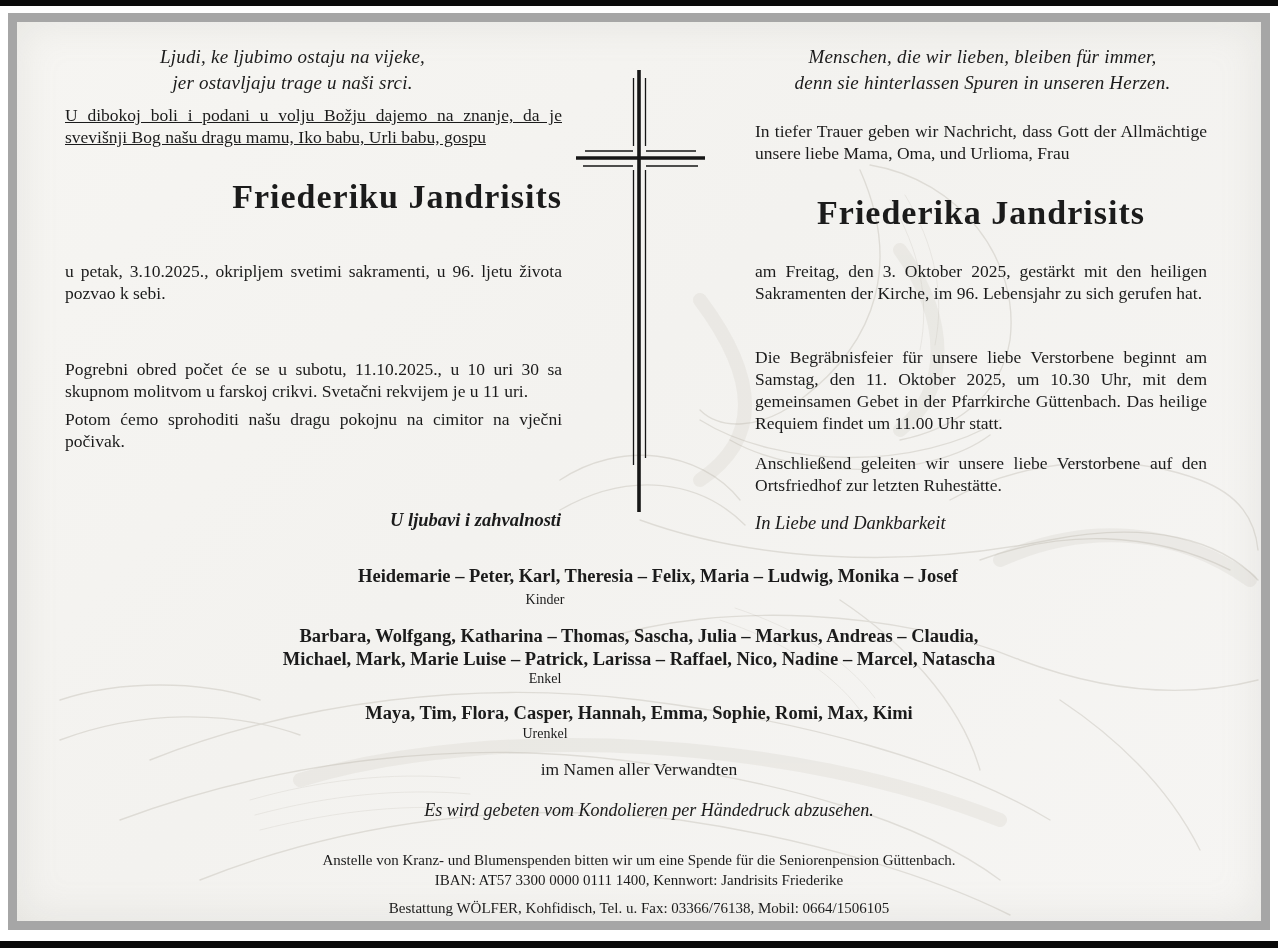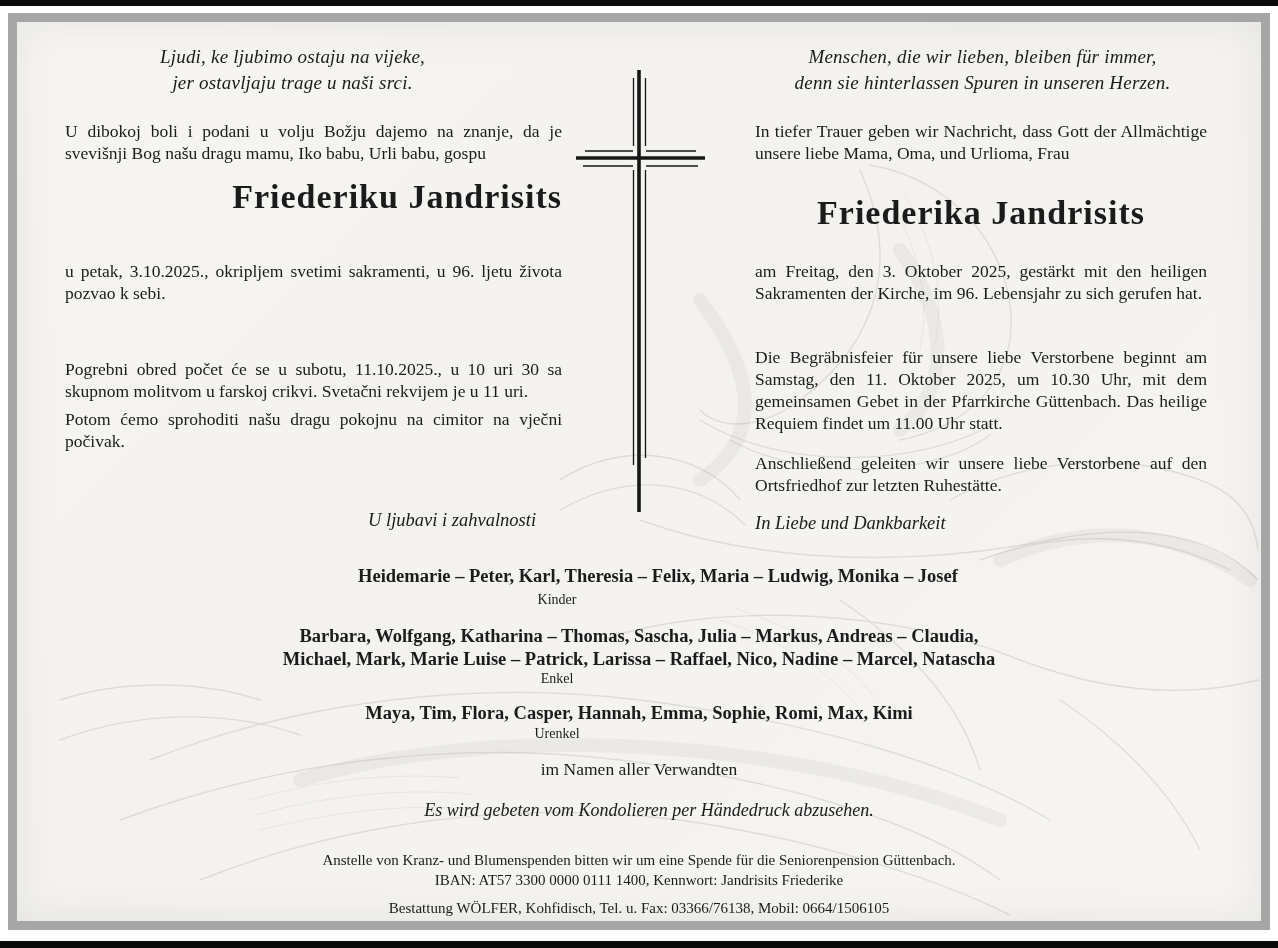--- a/index.html
+++ b/index.html
@@ -28,21 +28,21 @@
   .quote span { display: block; }
   .para {
     font-size: 17.5px; line-height: 22px; text-align: justify;
   }
   .deceased-name {
     font-weight: bold; font-size: 34px; letter-spacing: 1px;
     text-align: center; white-space: nowrap;
   }
   .closing { font-style: italic; font-size: 18.5px; }
   .fam-names { font-weight: bold; font-size: 18.5px; text-align: center; width: 1278px; left: 0; }
-  .fam-label { font-size: 14px; text-align: center; width: 1090px; left: 12px; }
+  .fam-label { font-size: 14px; text-align: center; width: 1090px; left: 0; }
   .relatives { font-size: 17.5px; text-align: center; width: 1278px; left: 0; }
   .condolence { font-style: italic; font-size: 18px; text-align: center; width: 1278px; left: 0; }
   .small-line { font-size: 15px; text-align: center; width: 1278px; left: 0; }
   svg.deco { position: absolute; pointer-events: none; }
 </style>
 </head>
 <body>
 
 <div id="page">
 
@@ -101,26 +101,26 @@
       <line x1="76" y1="91" x2="126" y2="91" stroke-width="1.3"></line>
       <line x1="13" y1="106" x2="63" y2="106" stroke-width="1.3"></line>
       <line x1="76" y1="106" x2="128" y2="106" stroke-width="1.3"></line>
     </g>
   </svg>
 
   <div class="abs quote" style="left:65px; top:44px; width:455px;">
     <span>Ljudi, ke ljubimo ostaju na vijeke,</span>
     <span>jer ostavljaju trage u naši srci.</span>
   </div>
-  <div class="abs para" style="left:65px; top:120px; width:497px;">U dibokoj boli i podani u volju Božju dajemo na znanje, da je svevišnji Bog našu dragu mamu, Iko babu, Urli babu, gospu</div>
+  <div class="abs para" style="left:65px; top:104px; width:497px;text-decoration:underline;">U dibokoj boli i podani u volju Božju dajemo na znanje, da je svevišnji Bog našu dragu mamu, Iko babu, Urli babu, gospu</div>
   <div class="abs deceased-name" style="left:65px; top:178px; width:497px;text-align:right;">Friederiku Jandrisits</div>
   <div class="abs para" style="left:65px; top:260px; width:497px;">u petak, 3.10.2025., okripljem svetimi sakramenti, u 96. ljetu života pozvao k sebi.</div>
   <div class="abs para" style="left:65px; top:324px; width:497px;margin-top:34px;">Pogrebni obred počet će se u subotu, 11.10.2025., u 10 uri 30 sa skupnom molitvom u farskoj crikvi. Svetačni rekvijem je u 11 uri.</div>
   <div class="abs para" style="left:65px; top:408px; width:497px;">Potom ćemo sprohoditi našu dragu pokojnu na cimitor na vječni počivak.</div>
-  <div class="abs closing" style="left:368px; top:510px;">U ljubavi i zahvalnosti</div>
+  <div class="abs closing" style="left:390px; top:510px;font-weight:bold;">U ljubavi i zahvalnosti</div>
 
   <div class="abs quote" style="left:755px; top:44px; width:455px;">
     <span>Menschen, die wir lieben, bleiben für immer,</span>
     <span>denn sie hinterlassen Spuren in unseren Herzen.</span>
   </div>
   <div class="abs para" style="left:755px; top:120px; width:452px;">In tiefer Trauer geben wir Nachricht, dass Gott der Allmächtige unsere liebe Mama, Oma, und Urlioma, Frau</div>
   <div class="abs deceased-name" style="left:755px; top:194px; width:452px;">Friederika Jandrisits</div>
   <div class="abs para" style="left:755px; top:260px; width:452px;">am Freitag, den 3. Oktober 2025, gestärkt mit den heiligen Sakramenten der Kirche, im 96. Lebensjahr zu sich gerufen hat.</div>
   <div class="abs para" style="left:755px; top:346px; width:452px;">Die Begräbnisfeier für unsere liebe Verstorbene beginnt am Samstag, den 11. Oktober 2025, um 10.30 Uhr, mit dem gemeinsamen Gebet in der Pfarrkirche Güttenbach. Das heilige Requiem findet um 11.00 Uhr statt.</div>
   <div class="abs para" style="left:755px; top:452px; width:452px;">Anschließend geleiten wir unsere liebe Verstorbene auf den Ortsfriedhof zur letzten Ruhestätte.</div>

